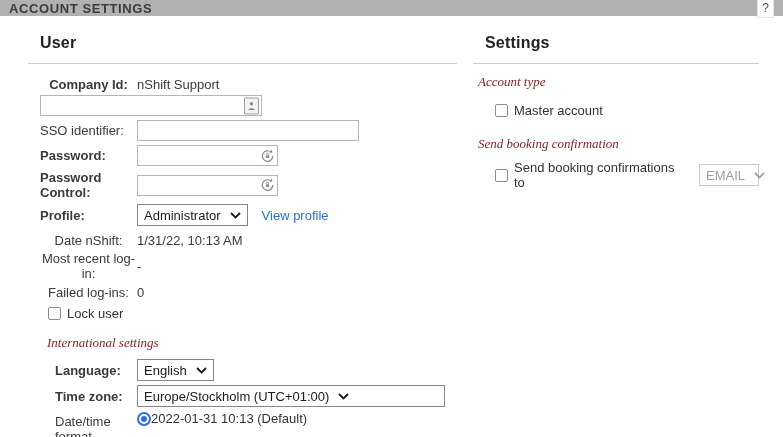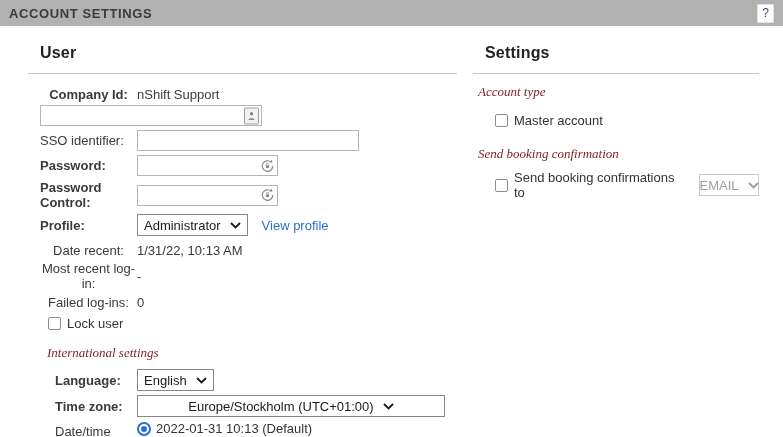--- a/index.html
+++ b/index.html
@@ -7,21 +7,21 @@
   body {
     width: 783px; height: 437px;
     background: #fff;
     font-family: "Liberation Sans", "DejaVu Sans", sans-serif;
     font-size: 13px;
     color: #333;
     overflow: hidden;
   }
   
   .topbar {
-    height: 26px; background: #b1b1b1;
+    height: 16px; background: #b1b1b1;
     display: flex; align-items: center; justify-content: space-between;
     padding: 0 9px;
   }
   .topbar-title {
     font-weight: bold; font-size: 13px; letter-spacing: .6px;
     color: #3b3b3b;
   }
   .help-btn {
     width: 17px; height: 19px; background: #fdfdfd;
     border: 1px solid #e3e3e3; border-radius: 1px;
@@ -57,21 +57,21 @@
     position: absolute; right: 3px; top: 50%; transform: translateY(-50%);
     display: flex; align-items: center; justify-content: center; cursor: pointer;
   }
   .lookup-box {
     width: 15px; height: 17px; background: #f2f2f2;
     border: 1px solid #9f9f9f; border-radius: 1px;
     display: flex; align-items: center; justify-content: center;
   }
   
   .sel {
-    display: inline-flex; align-items: center; justify-content: center;
+    display: inline-flex; align-items: center; justify-content: flex-start;
     height: 22px; border: 1px solid #878787; background: #fff;
     padding: 0 6px; gap: 9px; cursor: pointer; color: #1a1a1a; white-space: nowrap;
   }
   .sel .chev { display: flex; align-items: center; }
   .sel.disabled { border-color: #cbcbcb; color: #9e9e9e; cursor: default; }
   .sel.w-tz { width: 308px; }
   .sel.w-email { width: 60px; margin-left: 5px; }
   
   .link { color: #2a6fd4; text-decoration: none; margin-left: 14px; cursor: pointer; }
   
@@ -88,21 +88,21 @@
   .radio.sel-on { border: 2px solid #2b6de0; }
   .radio.sel-on::after { content: ""; width: 6px; height: 6px; border-radius: 50%; background: #2b6de0; }
   
   .group-title { font-style: italic; color: #7f1d1d; margin: 10px 0 8px 5px; font-family: Liberation Serif, serif; }
   .col-left .group-title { margin-left: 19px; margin-top: 12px; }
   
   .col-right .group-title:first-of-type { margin-top: 2px; }
   .cbrow.rpad { padding-left: 22px; margin-bottom: 4px; min-height: 24px; }
   .col-left .cbrow.lockrow { padding-left: 20px; min-height: 20px; margin-bottom: 2px; }
   .dt-rows { display: flex; flex-direction: column; gap: 4px; }
-  .dt-line { display: flex; align-items: center; gap: 5px; }
+  .dt-line { display: flex; align-items: center; }
 </style>
 </head>
 <body>
 
 <div class="topbar">
   <span class="topbar-title">ACCOUNT SETTINGS</span>
   <span class="help-btn">
     <span>?</span>
   </span>
 </div>
@@ -174,21 +174,21 @@
         <span class="chev">
           <svg width="11" height="7" viewBox="0 0 11 7">
               <polyline points="1,1 5.5,5.5 10,1" fill="none" stroke="#1a1a1a" stroke-width="1.8"></polyline>
             </svg>
         </span>
       </span>
       <a class="link">View profile</a>
     </div>
 
     <div class="frow textrow">
-      <span class="lbl">Date recent:</span>
+      <span class="lbl">Date nShift:</span>
       <span class="val">1/31/22, 10:13 AM</span>
     </div>
 
     <div class="frow textrow">
       <span class="lbl">Most recent log-in:</span>
       <span class="val">-</span>
     </div>
 
     <div class="frow textrow">
       <span class="lbl">Failed log-ins:</span>

